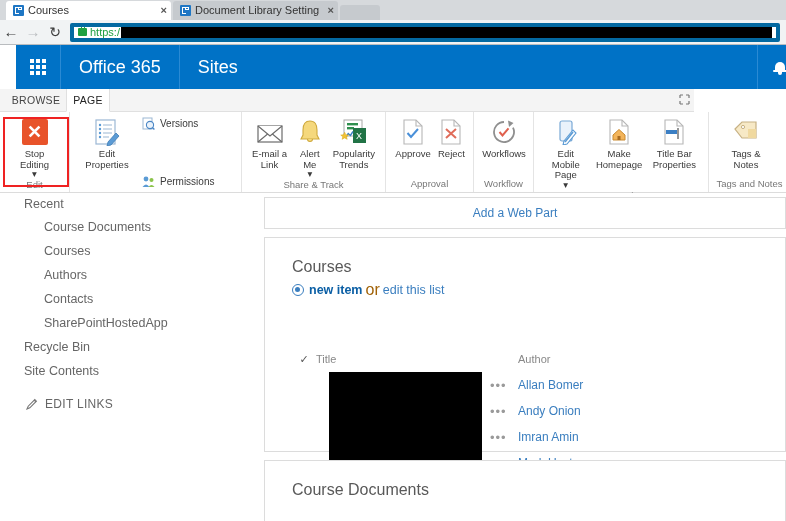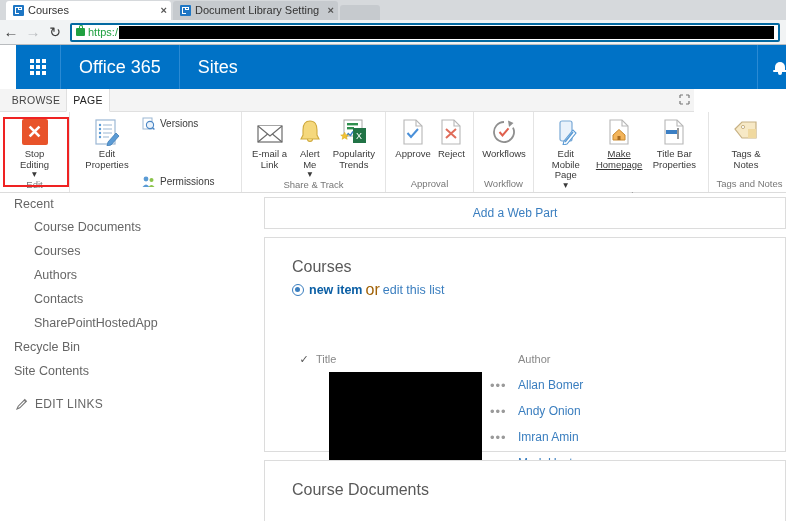--- a/index.html
+++ b/index.html
@@ -122,21 +122,21 @@
     flex: 0 0 auto;
   }
   #nav-back { color: #3b3b3b; }
   #nav-forward { color: #b9bcbf; }
   #nav-reload { color: #3b3b3b; font-size: 14px; }
   #omnibox {
     flex: 1 1 auto;
     height: 19px;
     margin: 0 6px 0 4px;
     background: #ffffff;
-    border: 2px solid #0369a1;
+    border: 4px solid #0369a1;
     border-radius: 2px;
     display: flex;
     align-items: center;
     padding: 0 4px;
     box-sizing: border-box;
     overflow: hidden;
   }
   #lock-icon {
     width: 9px; height: 8px;
     background: #20a040;
@@ -403,21 +403,21 @@
     width: 66px; height: 70px;
     border: 2px solid #ef2222;
     box-sizing: border-box;
     pointer-events: none;
     z-index: 60;
   }
 
   
   #left-nav {
     position: absolute;
-    left: 0; top: 193px;
+    left: 10px; top: 193px;
     width: 256px;
     height: 328px;
     background: #ffffff;
     border-right: 1px solid #e2e2e2;
     box-sizing: border-box;
     padding-top: 2px;
   }
   .nav-head {
     font-size: 12.5px;
     color: #666666;
@@ -794,21 +794,21 @@
           <span class="rb-ico">
             <svg width="24" height="26" viewBox="0 0 24 26" aria-hidden="true">
               <rect x="6" y="2" width="12" height="20" rx="2" fill="#eaf2fb" stroke="#7aa9d6" stroke-width="1.2"></rect>
               <path d="M10 22 L19 11 L22 14 L13 25 L9 26 Z" fill="#ffffff" stroke="#5b9bd5" stroke-width="1.1"></path>
               <path d="M11 23 L19 13" stroke="#5b9bd5" stroke-width="1.6"></path>
             </svg>
           </span>
           <span class="rb-lbl">Edit Mobile Page</span>
           <span class="rb-lbl" style="line-height:7px;">▾</span>
         </div>
-        <div class="rb-big" style="width:58px;text-decoration:underline;">
+        <div class="rb-big" style="width:58px;">
           <span class="rb-ico">
             <svg width="22" height="26" viewBox="0 0 22 26" aria-hidden="true">
               <path d="M2 1 H14 L20 7 V25 H2 Z" fill="#ffffff" stroke="#b7b7b7" stroke-width="1.1"></path>
               <path d="M14 1 V7 H20" fill="none" stroke="#b7b7b7" stroke-width="1.1"></path>
               <path d="M5 16 L11 10.5 L17 16 V21 H5 Z" fill="#f3b45a" stroke="#c98a30" stroke-width="1"></path>
               <rect x="9.5" y="17" width="3" height="4" fill="#a86b20"></rect>
             </svg>
           </span>
           <span class="rb-lbl">Make Homepage</span>
         </div>

